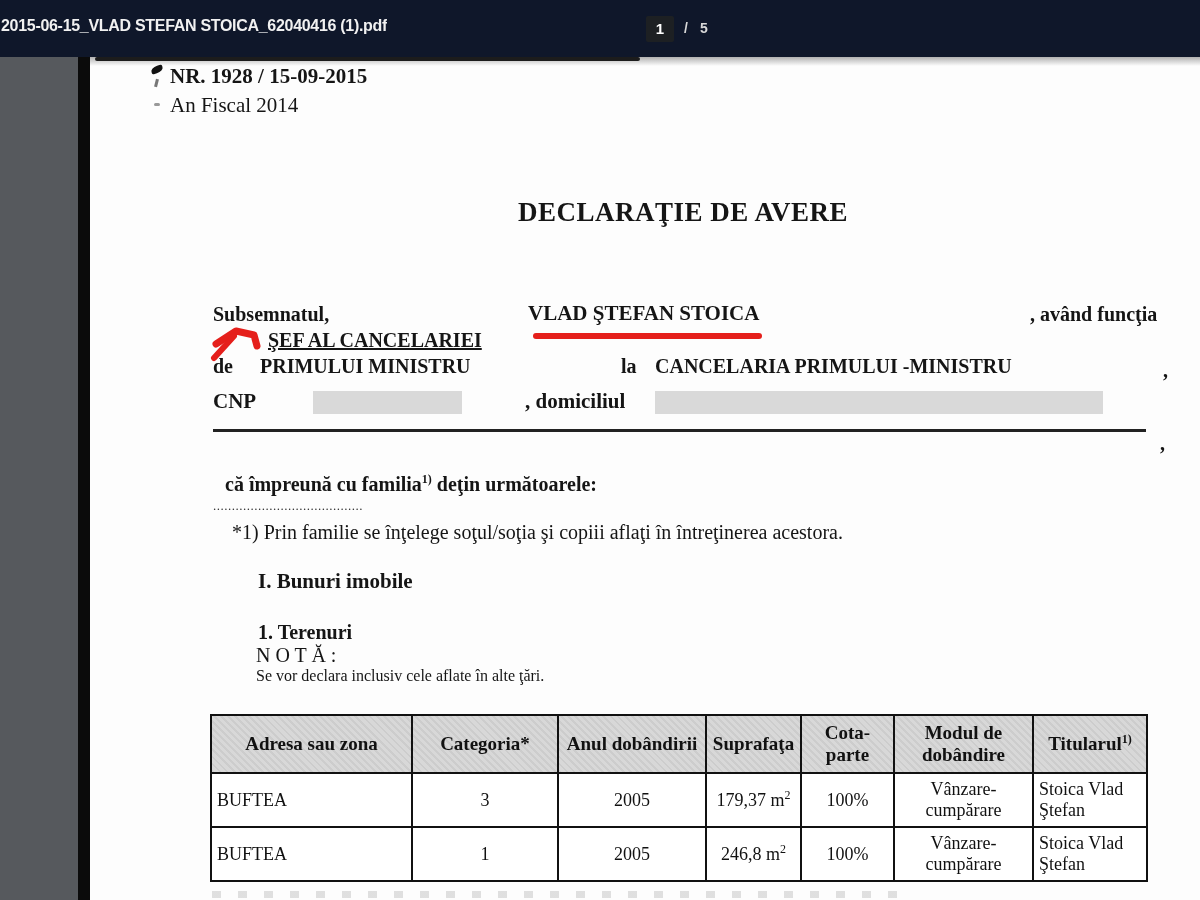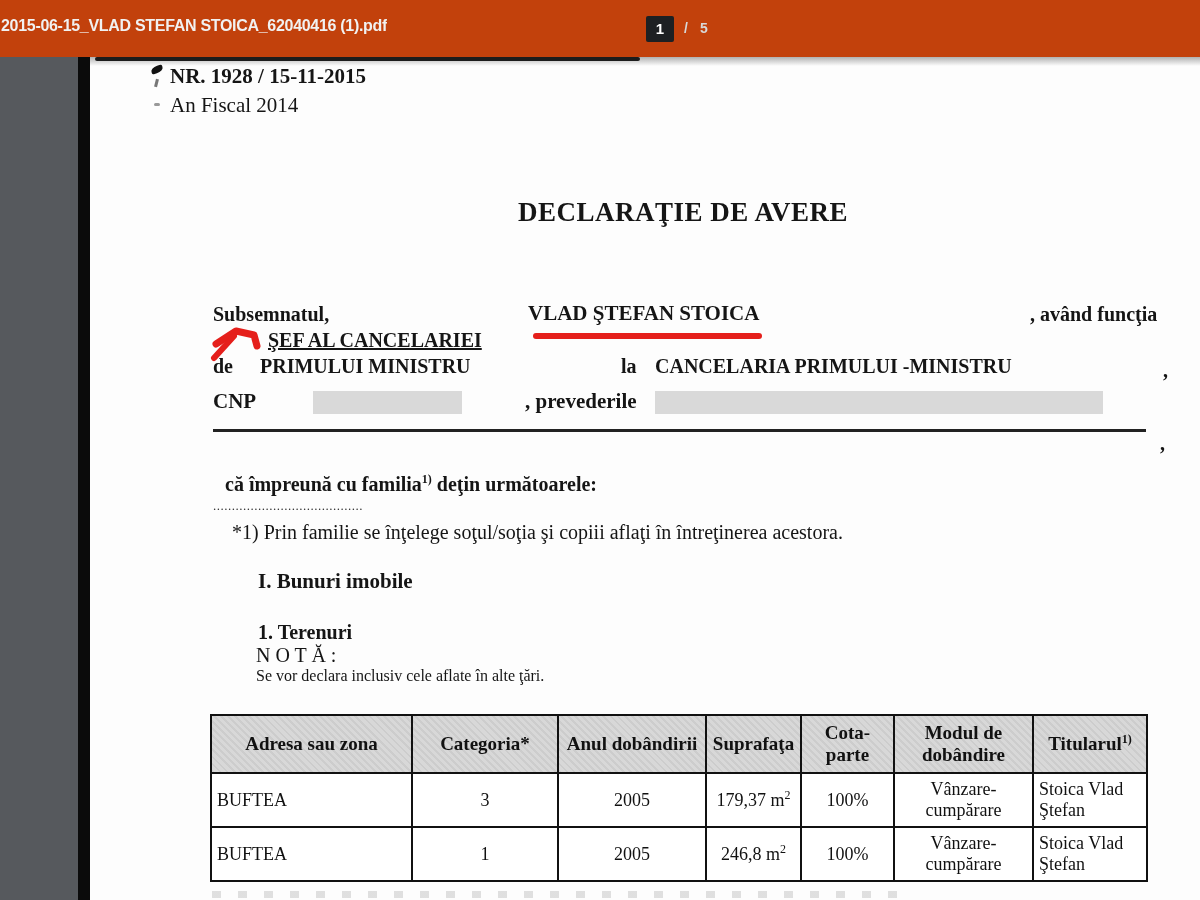--- a/index.html
+++ b/index.html
@@ -1,20 +1,20 @@
 <!DOCTYPE html>
 <html><head>
 <meta charset="utf-8">
 <style>
   html,body{margin:0;padding:0;background:#35393c;}
   #screen{position:relative;width:1200px;height:900px;overflow:hidden;
           font-family:"Liberation Serif",serif;color:#151515;}
 
   
-  .toolbar{position:absolute;left:0;top:0;width:1200px;height:57px;background:#c2410c;}
+  .toolbar{position:absolute;left:0;top:0;width:1200px;height:57px;background:#0f172a;}
   .toolbar-filename{position:absolute;left:1px;top:17px;max-width:600px;overflow:hidden;
      font-family:"Liberation Sans",sans-serif;font-weight:bold;font-size:16px;
      letter-spacing:-0.3px;color:#f1f1f1;white-space:nowrap;}
   .page-box{position:absolute;left:646px;top:16px;width:28px;height:26px;background:#1d2023;
      color:#fff;font-family:"Liberation Sans",sans-serif;font-weight:bold;font-size:15px;
      text-align:center;line-height:26px;border-radius:2px;}
   .page-sep{position:absolute;left:684px;top:20px;color:#d8d8d8;
      font-family:"Liberation Sans",sans-serif;font-weight:bold;font-size:14px;}
   .page-total{position:absolute;left:700px;top:20px;color:#d8d8d8;
      font-family:"Liberation Sans",sans-serif;font-weight:bold;font-size:14px;}
@@ -80,21 +80,21 @@
   <div class="left-strip"></div>
   <div class="page-edge"></div>
   <div class="pdf-page"></div>
   <div class="page-top-shadow"></div>
   <div class="scan-top-streak"></div>
 
   <div class="ink1"></div>
   <div class="ink2"></div>
   <div class="ink3"></div>
 
-  <div class="t b" style="left:170px;top:64px;font-size:21px;">NR. 1928 / 15-11-2015</div>
+  <div class="t b" style="left:170px;top:64px;font-size:21px;">NR. 1928 / 15-09-2015</div>
   <div class="t" style="left:170px;top:93px;font-size:21px;">An Fiscal 2014</div>
 
   <div class="t b" style="left:518px;top:197px;font-size:27px;letter-spacing:0.5px;">DECLARAŢIE DE AVERE</div>
 
   <div class="t b" style="left:213px;top:303px;font-size:20px;">Subsemnatul,</div>
   <div class="t b" style="left:528px;top:301px;font-size:21px;">VLAD ŞTEFAN STOICA</div>
   <div class="t b" style="left:1030px;top:303px;font-size:20px;">, având funcţia</div>
 
   <div class="red-underline"></div>
   <svg class="red-squiggle" width="62" height="42" viewBox="0 0 62 42">
@@ -104,21 +104,21 @@
 
   <div class="t b" style="left:268px;top:329px;font-size:20px;text-decoration:underline;">ŞEF AL CANCELARIEI</div>
   <div class="t b" style="left:213px;top:355px;font-size:20px;">de</div>
   <div class="t b" style="left:260px;top:355px;font-size:20px;">PRIMULUI MINISTRU</div>
   <div class="t b" style="left:621px;top:355px;font-size:20px;">la</div>
   <div class="t b" style="left:655px;top:355px;font-size:20px;">CANCELARIA PRIMULUI -MINISTRU</div>
   <div class="t b" style="left:1163px;top:359px;font-size:20px;">,</div>
 
   <div class="t b" style="left:213px;top:389px;font-size:21px;">CNP</div>
   <div class="redact" style="left:313px;top:391px;width:149px;"></div>
-  <div class="t b" style="left:525px;top:389px;font-size:21px;">, prevederile</div>
+  <div class="t b" style="left:525px;top:389px;font-size:21px;">, domiciliul</div>
   <div class="redact" style="left:655px;top:391px;width:448px;"></div>
 
   <div class="hrule"></div>
   <div class="t b" style="left:1160px;top:432px;font-size:20px;">,</div>
 
   <div class="t b" style="left:213px;top:473px;font-size:20px;margin-left:12px;"><span>că împreună cu familia</span><sup class="fnref">1)</sup><span> deţin următoarele:</span></div>
 
   <div class="t" style="left:213px;top:498px;font-size:13px;letter-spacing:0.5px;color:#333;">........................................</div>
 
   <div class="t" style="left:232px;top:521px;font-size:20px;">*1) Prin familie se înţelege soţul/soţia şi copiii aflaţi în întreţinerea acestora.</div>

